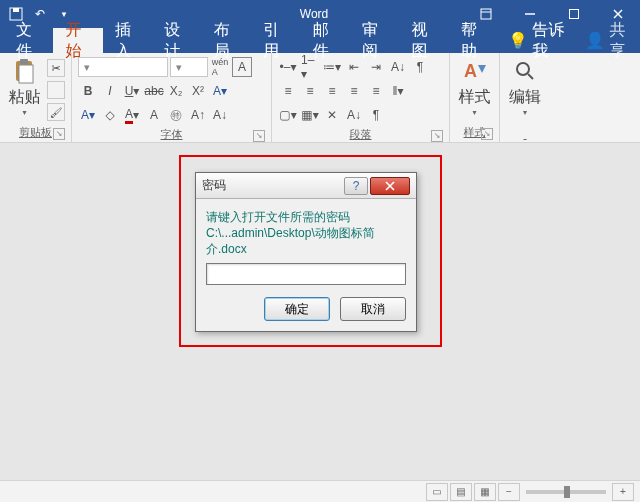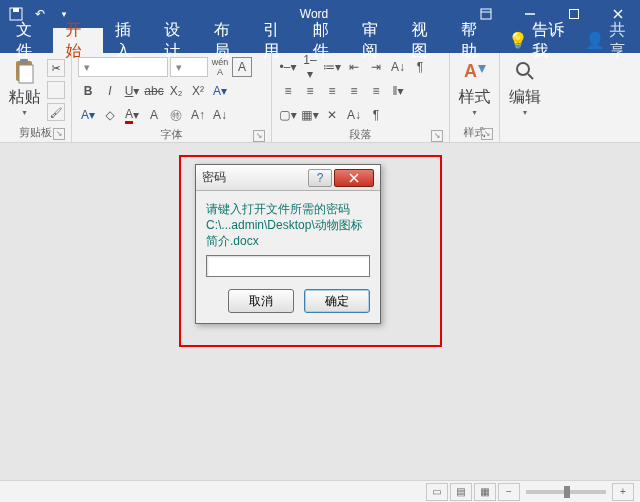--- a/index.html
+++ b/index.html
@@ -18,47 +18,47 @@
 .tab { padding: 0 12px; display: flex; align-items: center; cursor: pointer; }
 .tab.active { background: #f3f3f3; color: #c2410c; }
 .tabs .spacer { flex: 1; }
 .tabs .tellme { display: flex; align-items: center; gap: 4px; padding: 0 10px; }
 .tabs .share { display: flex; align-items: center; gap: 4px; padding: 0 10px; opacity: .8; }
 
 
 .ribbon { height: 90px; background: #f3f3f3; border-bottom: 1px solid #d4d4d4; display: flex; font-size: 11px; color: #444; }
 .group { border-right: 1px solid #d4d4d4; display: flex; flex-direction: column; padding: 4px 6px 2px; }
 .group .body { flex: 1; display: flex; align-items: flex-start; gap: 4px; }
-.group .label { text-align: center; font-size: 11px; color: #666; padding-top: 2px; position: relative; }
+.group .label { text-align: center; font-size: 11px; color: #666; padding-top: 2px; position: relative; text-decoration: underline; }
 .group .label .launcher { position: absolute; right: 0; bottom: 0; width: 12px; height: 12px; border: 1px solid #aaa; font-size: 8px; line-height: 10px; color: #888; }
 
 .bigbtn { display: flex; flex-direction: column; align-items: center; width: 40px; cursor: pointer; }
 .bigbtn .icn { width: 28px; height: 28px; margin-bottom: 2px; display: flex; align-items: center; justify-content: center; }
 .bigbtn .txt { font-size: 16px; text-align: right; }
 
 .clip-side { display: flex; flex-direction: column; gap: 4px; padding-top: 2px; }
 .clip-side div { width: 18px; height: 18px; border: 1px solid #c8c8c8; }
 
 .fontbox { display: flex; flex-direction: column; gap: 4px; }
 .row { display: flex; gap: 2px; align-items: center; }
 .combo { height: 20px; border: 1px solid #c8c8c8; background: #fff; display: flex; align-items: center; padding: 0 2px; color: #888; font-size: 11px; }
 .combo.wide { width: 90px; }
 .combo.sm { width: 38px; }
-.sq { width: 20px; height: 20px; border: 1px solid transparent; display: flex; align-items: center; justify-content: center; color: #555; cursor: pointer; font-size: 12px; text-align: center; }
+.sq { width: 20px; height: 20px; border: 1px solid transparent; display: flex; align-items: center; justify-content: center; color: #555; cursor: pointer; font-size: 12px; }
 
 .parabox, .stylebox { display: flex; flex-direction: column; gap: 4px; }
 
 
 .docarea { position: absolute; top: 143px; bottom: 22px; left: 0; right: 0; background: #e6e6e6; }
 
 
 .redbox { position: absolute; left: 179px; top: 155px; width: 263px; height: 192px; border: 2px solid #e60000; pointer-events: none; }
 
 
-.dialog { position: absolute; left: 195px; top: 164px; width: 186px; background: #f0f0f0; border: 1px solid #6b6b6b; box-shadow: 2px 2px 6px rgba(0,0,0,.3); font-size: 12px; }
+.dialog { position: absolute; left: 195px; top: 172px; width: 222px; background: #f0f0f0; border: 1px solid #6b6b6b; box-shadow: 2px 2px 6px rgba(0,0,0,.3); font-size: 12px; }
 .dialog .dtitle { height: 26px; background: linear-gradient(#fdfdfd,#e4e4e4); border-bottom: 1px solid #b0b0b0; display: flex; align-items: center; padding: 0 6px; }
 .dialog .dtitle .dt { flex: 1; color: #333; }
 .dialog .dtitle .help { width: 24px; height: 18px; background: linear-gradient(#f7f7f7,#d8d8d8); border: 1px solid #9a9a9a; border-radius: 2px; display: flex; align-items: center; justify-content: center; color: #3a6ea5; margin-right: 2px; cursor: pointer; }
 .dialog .dtitle .xclose { width: 40px; height: 18px; background: linear-gradient(#e67a6f,#c83420); border: 1px solid #7a1f12; border-radius: 2px; display: flex; align-items: center; justify-content: center; color: #fff; cursor: pointer; }
 .dialog .dbody { padding: 10px 10px 10px; }
 .dialog .prompt { color: #0f766e; line-height: 16px; font-size: 12px; }
 .dialog .pwd { width: 100%; height: 22px; border: 1px solid #7a7a7a; background: #fff; margin-top: 6px; box-shadow: inset 1px 1px 2px rgba(0,0,0,.15); }
 .dialog .btns { display: flex; justify-content: flex-end; gap: 10px; margin-top: 12px; }
 .dbtn { width: 66px; height: 24px; border: 1px solid #707070; border-radius: 3px; background: linear-gradient(#fdfdfd,#e0e0e0); cursor: pointer; font-size: 12px; }
 .dbtn.primary { border: 1px solid #3c7fb1; box-shadow: 0 0 0 1px #a7d0ec inset; }
@@ -273,22 +273,22 @@
           <line x1="1" y1="1" x2="9" y2="9" stroke="#fff" stroke-width="1.6"></line>
           <line x1="9" y1="1" x2="1" y2="9" stroke="#fff" stroke-width="1.6"></line>
         </svg>
       </div>
   </div>
   <div class="dbody">
     <div class="prompt">请键入打开文件所需的密码</div>
     <div class="prompt">C:\...admin\Desktop\动物图标简介.docx</div>
     <input class="pwd" type="password" style="">
     <div class="btns">
+      <button class="dbtn primary">确定</button>
       <button class="dbtn">取消</button>
-      <button class="dbtn primary">确定</button>
     </div>
   </div>
 </div>
 
 <div class="status">
   <div class="right">
     <div class="sbtn">▭</div>
     <div class="sbtn">▤</div>
     <div class="sbtn">▦</div>
     <div class="sbtn">−</div>

